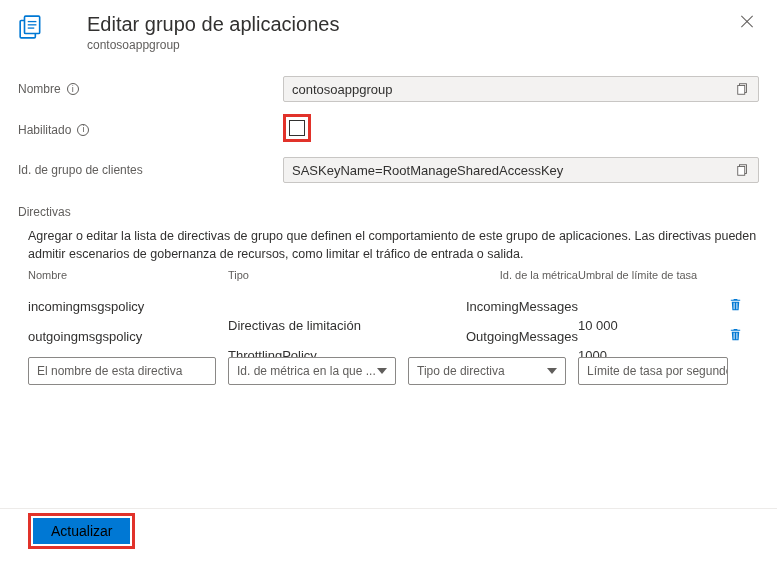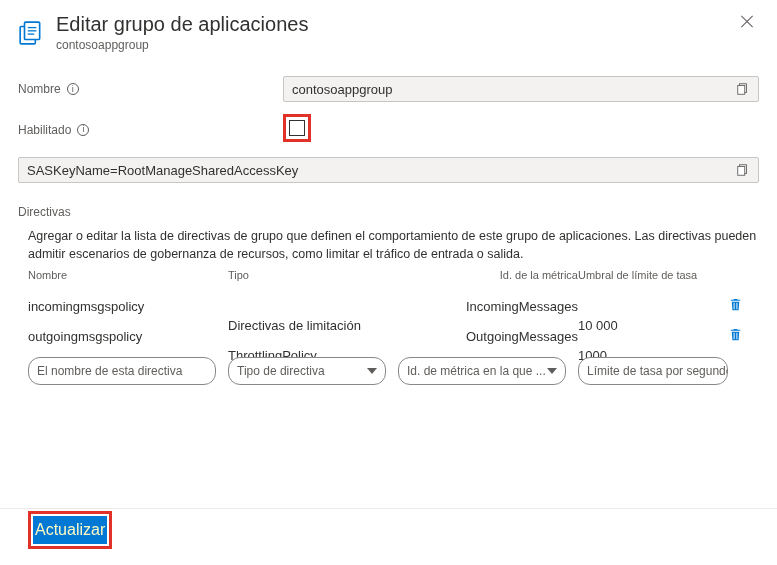--- a/index.html
+++ b/index.html
@@ -9,22 +9,23 @@
     font-size: 13px;
     color: #323130;
     background: #fff;
     width: 777px;
     height: 565px;
     position: relative;
     overflow: hidden;
   }
   .header {
     display: flex;
-    align-items: center;
+    align-items: flex-start;
     padding: 12px 18px 4px 18px;
+    gap: 31px;
   }
   .header .icon-wrap {
     width: 26px;
     height: 26px;
     margin-right: 12px;
     margin-top: 2px;
     flex-shrink: 0;
   }
   .header h1 {
     font-size: 20px;
@@ -170,21 +171,21 @@
     justify-content:center;
   }
   .trash svg { display:block; }
 
   .tbl-inputs {
     margin-top: 6px;
     gap: 0;
   }
   .tbl-inputs .inp {
     border: 1px solid #8a8886;
-    border-radius: 12px;
+    border-radius: 2px;
     height: 28px;
     padding: 0 8px;
     font-size: 12px;
     color: #605e5c;
     display:flex;
     align-items:center;
     margin-right: 12px;
     background:#fff;
     position: relative;
     cursor:text;
@@ -218,24 +219,24 @@
     bottom: 16px;
     left: 28px;
   }
   .btn-hl {
     display:inline-block;
     border: 3px solid #e1322a;
     padding: 2px;
   }
   .btn-primary {
     background: #0078d4;
-    color: #fef9c3;
+    color: #000000;
     border: none;
-    font-size: 16px;
-    padding: 5px 2px;
+    font-size: 14px;
+    padding: 5px 18px;
     cursor: pointer;
     display:inline-block;
   }
 </style>
 </head>
 <body>
 
 <div class="header">
   <div class="icon-wrap">
     <svg viewBox="0 0 24 24" width="26" height="26">
@@ -276,20 +277,23 @@
       <span class="info-icon">i</span>
     </div>
     <div>
       <span class="checkbox-wrap">
         <span class="checkbox"></span>
       </span>
     </div>
   </div>
 
   <div class="row">
+    <div class="label">
+      <span>Id. de grupo de clientes</span>
+    </div>
     <div class="ro-field">
       <span class="val">SASKeyName=RootManageSharedAccessKey</span>
       <span class="copy-icon">
         <svg viewBox="0 0 16 16" width="14" height="14">
             <rect x="4" y="2" width="8" height="10" fill="none" stroke="#605e5c" stroke-width="1"></rect>
             <rect x="2" y="4" width="8" height="10" fill="#fff" stroke="#605e5c" stroke-width="1"></rect>
           </svg>
       </span>
     </div>
   </div>
@@ -326,25 +330,25 @@
         <svg viewBox="0 0 16 16" width="15" height="15">
               <path d="M6 2h4v1h3v1H3V3h3V2zM4 5h8l-.7 9H4.7L4 5zm2 1v7h1V6H6zm3 0v7h1V6H9z" fill="#0078d4"></path>
             </svg>
       </span></div>
     </div>
 
     <div class="tbl-inputs">
       <div class="inp i1">
           <span>El nombre de esta directiva</span>
         </div>
+      <div class="inp select i3">
+          <span>Id. de métrica en la que ...</span>
+        </div>
       <div class="inp select i2">
           <span>Tipo de directiva</span>
-        </div>
-      <div class="inp select i3">
-          <span>Id. de métrica en la que ...</span>
         </div>
       <div class="inp i4">
           <span>Límite de tasa por segundo</span>
         </div>
     </div>
   </div>
 </div>
 
 <div class="footer-line"></div>
 <div class="footer">

